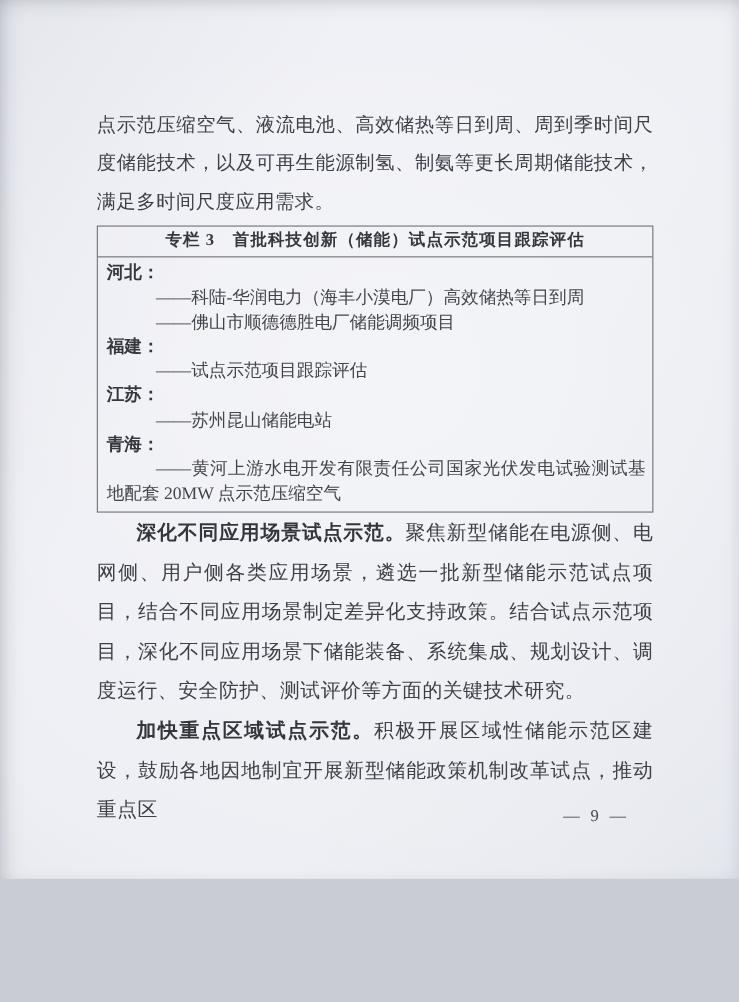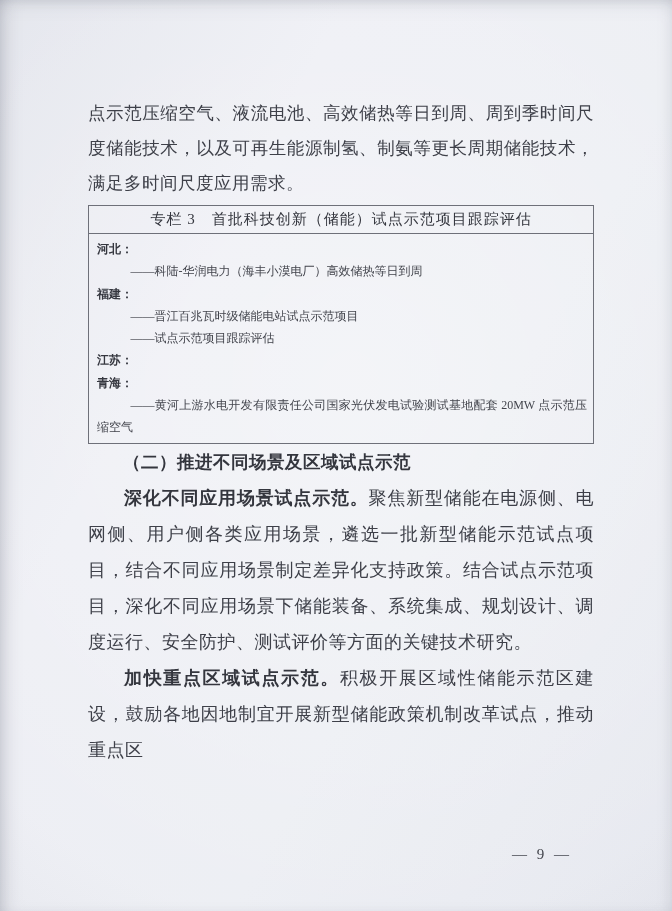--- a/index.html
+++ b/index.html
@@ -3,21 +3,21 @@
 <meta charset="utf-8">
 <style>
   html, body {
     margin: 0;
     padding: 0;
     background: #c9ccd3;
   }
   .scan-page {
     position: relative;
     width: 672px;
-    height: 911px;
+    height: 799px;
     margin: 0 auto;
     background:
       radial-gradient(ellipse 140% 110% at 52% 42%, rgba(255,255,255,0.38) 0%, rgba(255,255,255,0.05) 55%, rgba(110,116,134,0.16) 100%),
       linear-gradient(118deg, #e3e5ec 0%, #edeef4 30%, #eceef3 62%, #e6e8ef 100%);
     overflow: hidden;
     font-family: "Liberation Serif", "DejaVu Serif", serif;
     color: #3e4049;
   }
   .scan-page::after {
     content: "";
@@ -42,32 +42,32 @@
     text-align: justify;
     color: #3e4049;
   }
   .callout-box {
     margin-top: 4px;
     border: 1px solid #6e7079;
     background: rgba(255,255,255,0.06);
   }
   .box-title {
     text-align: center;
-    font-weight: normal;
+    font-weight: bold;
     font-size: 15px;
     line-height: 27px;
     letter-spacing: 1px;
     color: #35373f;
     border-bottom: 1px solid #6e7079;
     white-space: nowrap;
     overflow: hidden;
   }
   .box-body {
     padding: 4px 6px 4px 8px;
-    font-size: 12px;
+    font-size: 16px;
     line-height: 22.3px;
     color: #42444c;
   }
   .box-entry.region {
     font-weight: bold;
     color: #35373f;
   }
   .box-entry.project {
     text-indent: 2.8em;
     text-align: justify;
@@ -108,30 +108,30 @@
 <div class="scan-page">
   <div class="content">
 
     <p class="body-text">点示范压缩空气、液流电池、高效储热等日到周、周到季时间尺度储能技术，以及可再生能源制氢、制氨等更长周期储能技术，满足多时间尺度应用需求。</p>
 
     <div class="callout-box">
       <div class="box-title">专栏 3　首批科技创新（储能）试点示范项目跟踪评估</div>
       <div class="box-body">
           <div class="box-entry region">河北：</div>
           <div class="box-entry project">——科陆-华润电力（海丰小漠电厂）高效储热等日到周</div>
+          <div class="box-entry project">——佛山市顺德德胜电厂储能调频项目</div>
           <div class="box-entry region">福建：</div>
-          <div class="box-entry project">——晋江百兆瓦时级储能电站试点示范项目</div>
           <div class="box-entry project">——试点示范项目跟踪评估</div>
           <div class="box-entry region">江苏：</div>
+          <div class="box-entry project">——苏州昆山储能电站</div>
           <div class="box-entry region">青海：</div>
           <div class="box-entry project">——黄河上游水电开发有限责任公司国家光伏发电试验测试基地配套 20MW 点示范压缩空气</div>
         </div>
     </div>
 
-    <h3 class="section-heading">（二）推进不同场景及区域试点示范</h3>
 
     <p class="para"><span class="lead">深化不同应用场景试点示范。</span><span>聚焦新型储能在电源侧、电网侧、用户侧各类应用场景，遴选一批新型储能示范试点项目，结合不同应用场景制定差异化支持政策。结合试点示范项目，深化不同应用场景下储能装备、系统集成、规划设计、调度运行、安全防护、测试评价等方面的关键技术研究。</span></p>
 
     <p class="para"><span class="lead">加快重点区域试点示范。</span><span>积极开展区域性储能示范区建设，鼓励各地因地制宜开展新型储能政策机制改革试点，推动重点区</span></p>
 
   </div>
 
   <div class="page-number">— 9 —</div>
 </div>
 

